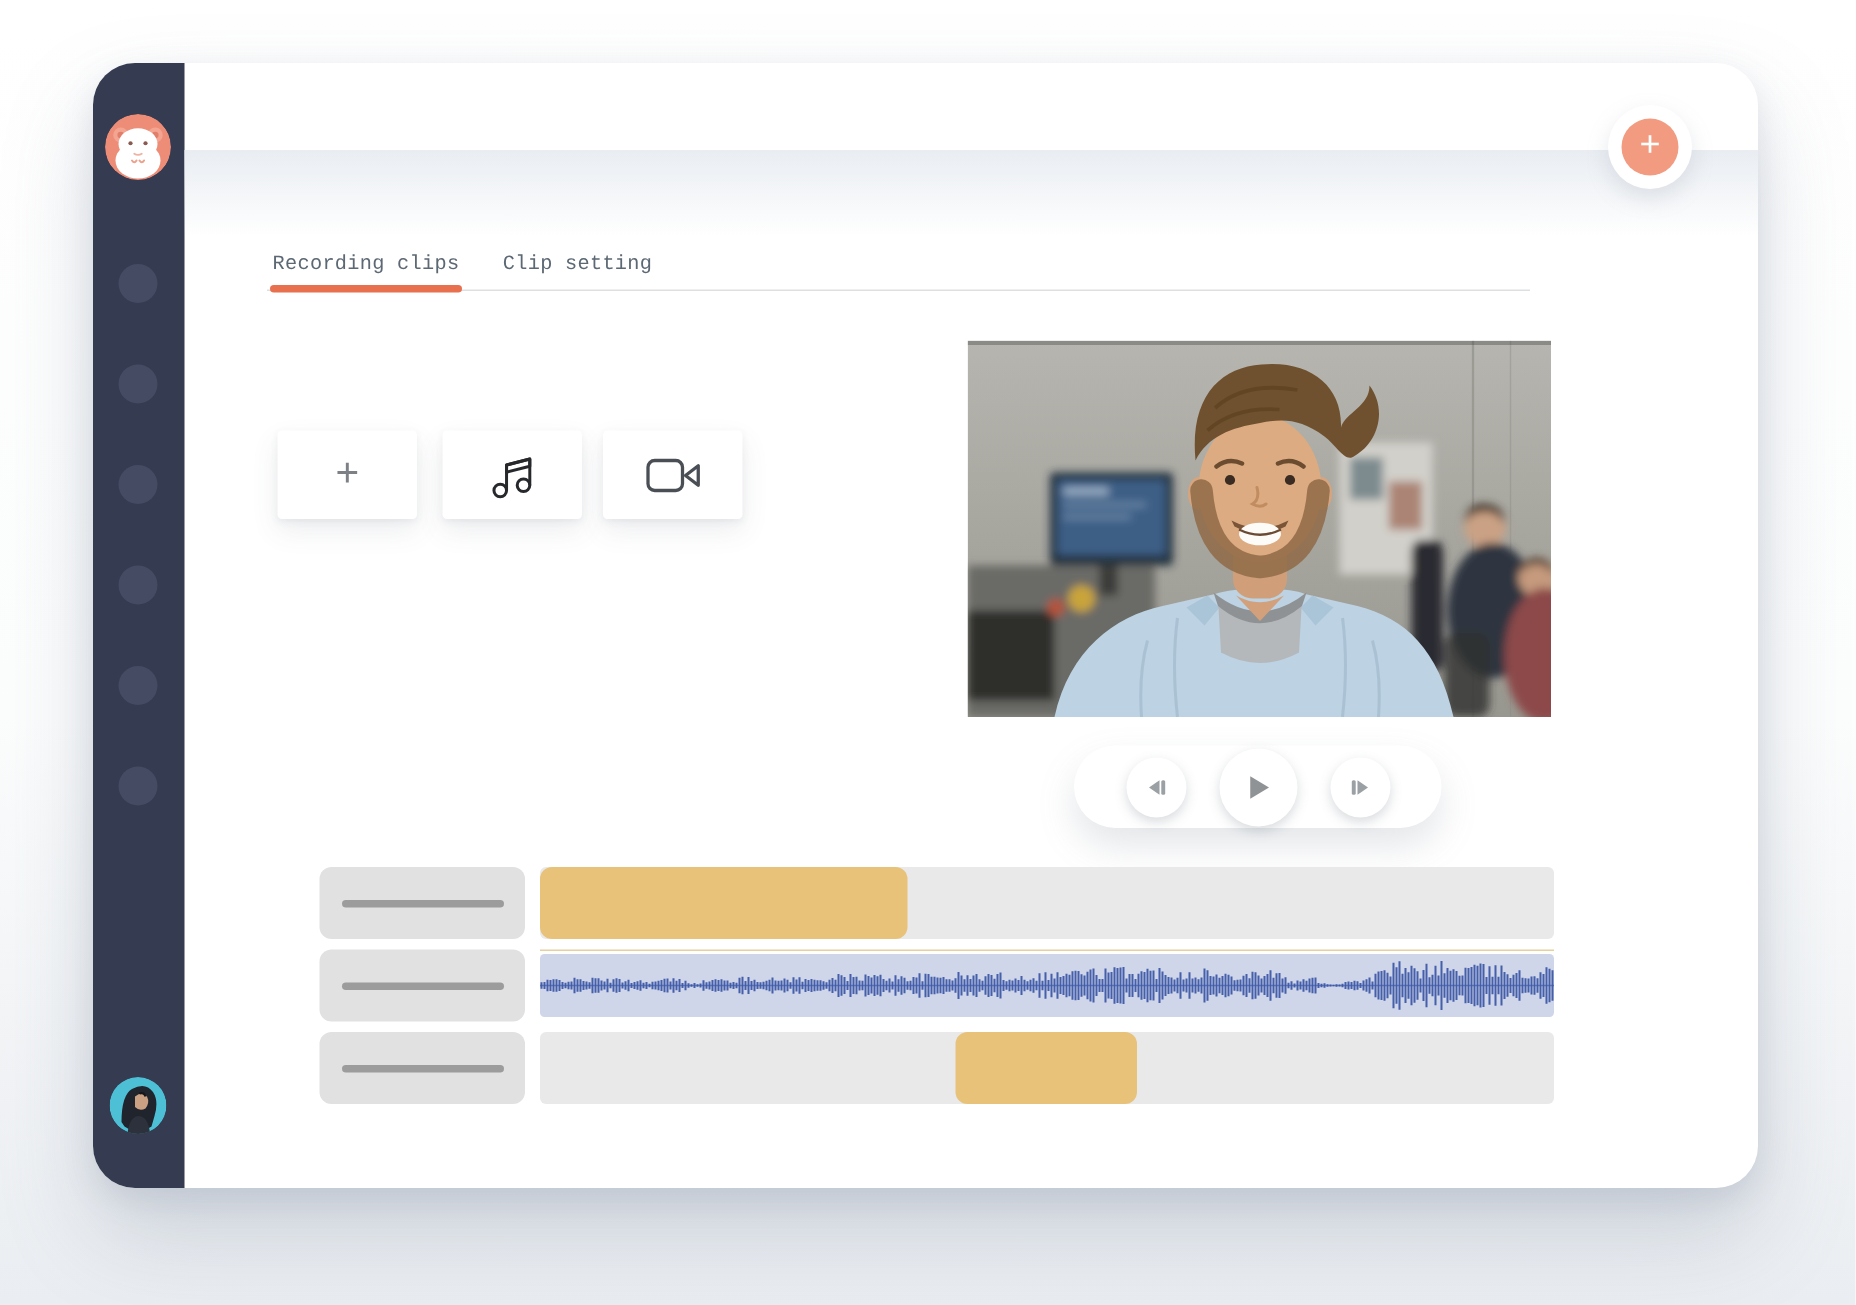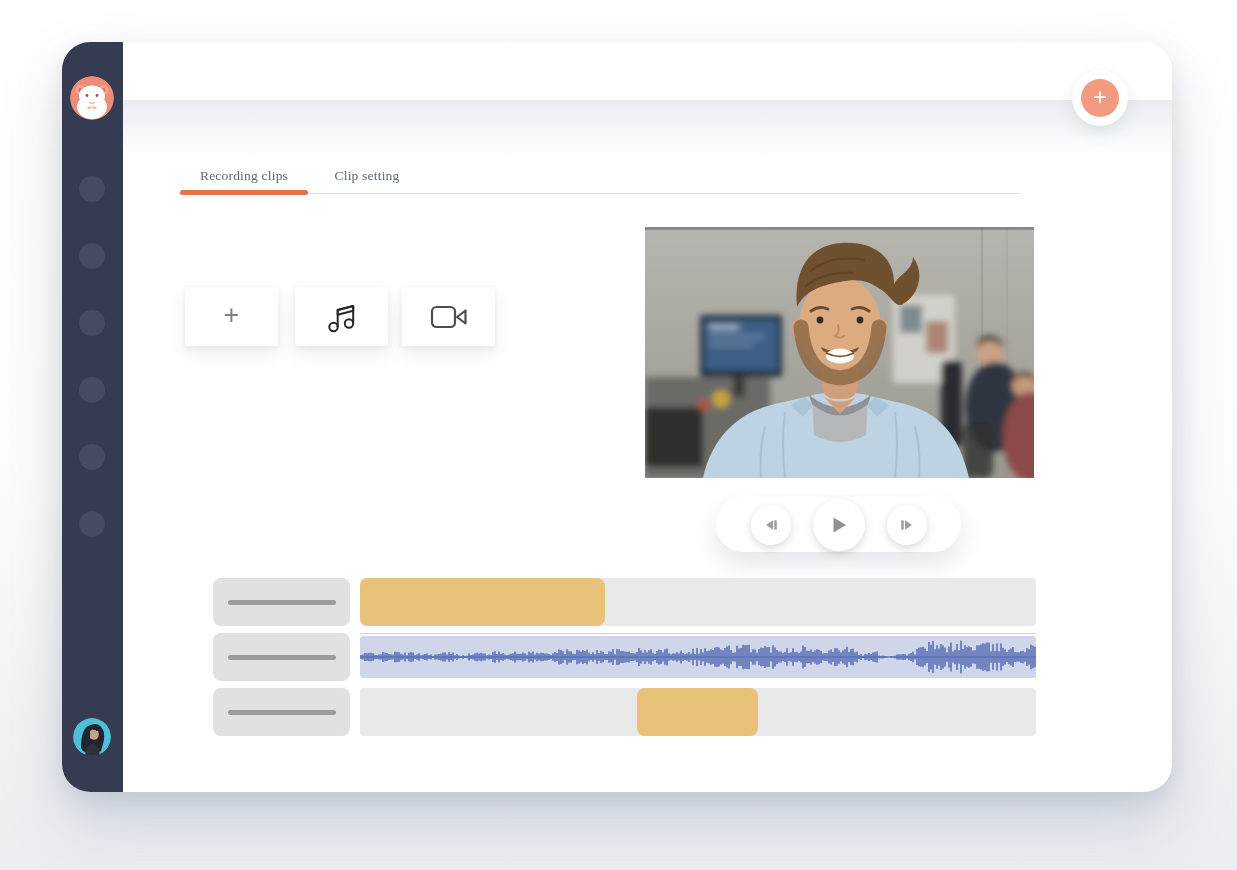--- a/index.html
+++ b/index.html
@@ -40,23 +40,23 @@
   }
   .fab {
     width:38px; height:38px; border-radius:50%; background:#f29b80; border:none;
     color:#ffffff; font-size:24px; font-weight:300; line-height:1;
     display:flex; align-items:center; justify-content:center; cursor:pointer;
     font-family:"Liberation Sans", sans-serif; padding-bottom:3px;
   }
   
   .tab { position:absolute; top:124px; height:20px; font-size:13.5px; color:#5c6873;
          letter-spacing:0.2px; text-align:center; cursor:pointer; background:none; border:none;
-         font-family:Liberation Serif, serif; }
+         font-family:Liberation Mono, monospace; }
   .tab-1 { left:118px; width:128px; }
-  .tab-2 { left:242px; width:126px; }
+  .tab-2 { left:260px; width:126px; }
   .tab-divider { position:absolute; left:116px; top:151px; width:842px; height:1px; background:#dddfe1; }
   .tab-underline { position:absolute; left:118px; top:148px; width:128px; height:5px;
                    border-radius:3px; background:#e8704e; }
   
   .tool-btn {
     position:absolute; top:245px; width:93px; height:59px; background:#ffffff; border:none;
     border-radius:3px; box-shadow:0 8px 18px rgba(80,90,105,0.10), 0 2px 5px rgba(80,90,105,0.08);
     display:flex; align-items:center; justify-content:center; cursor:pointer;
   }
   .tool-btn-1 { left:123px; }

